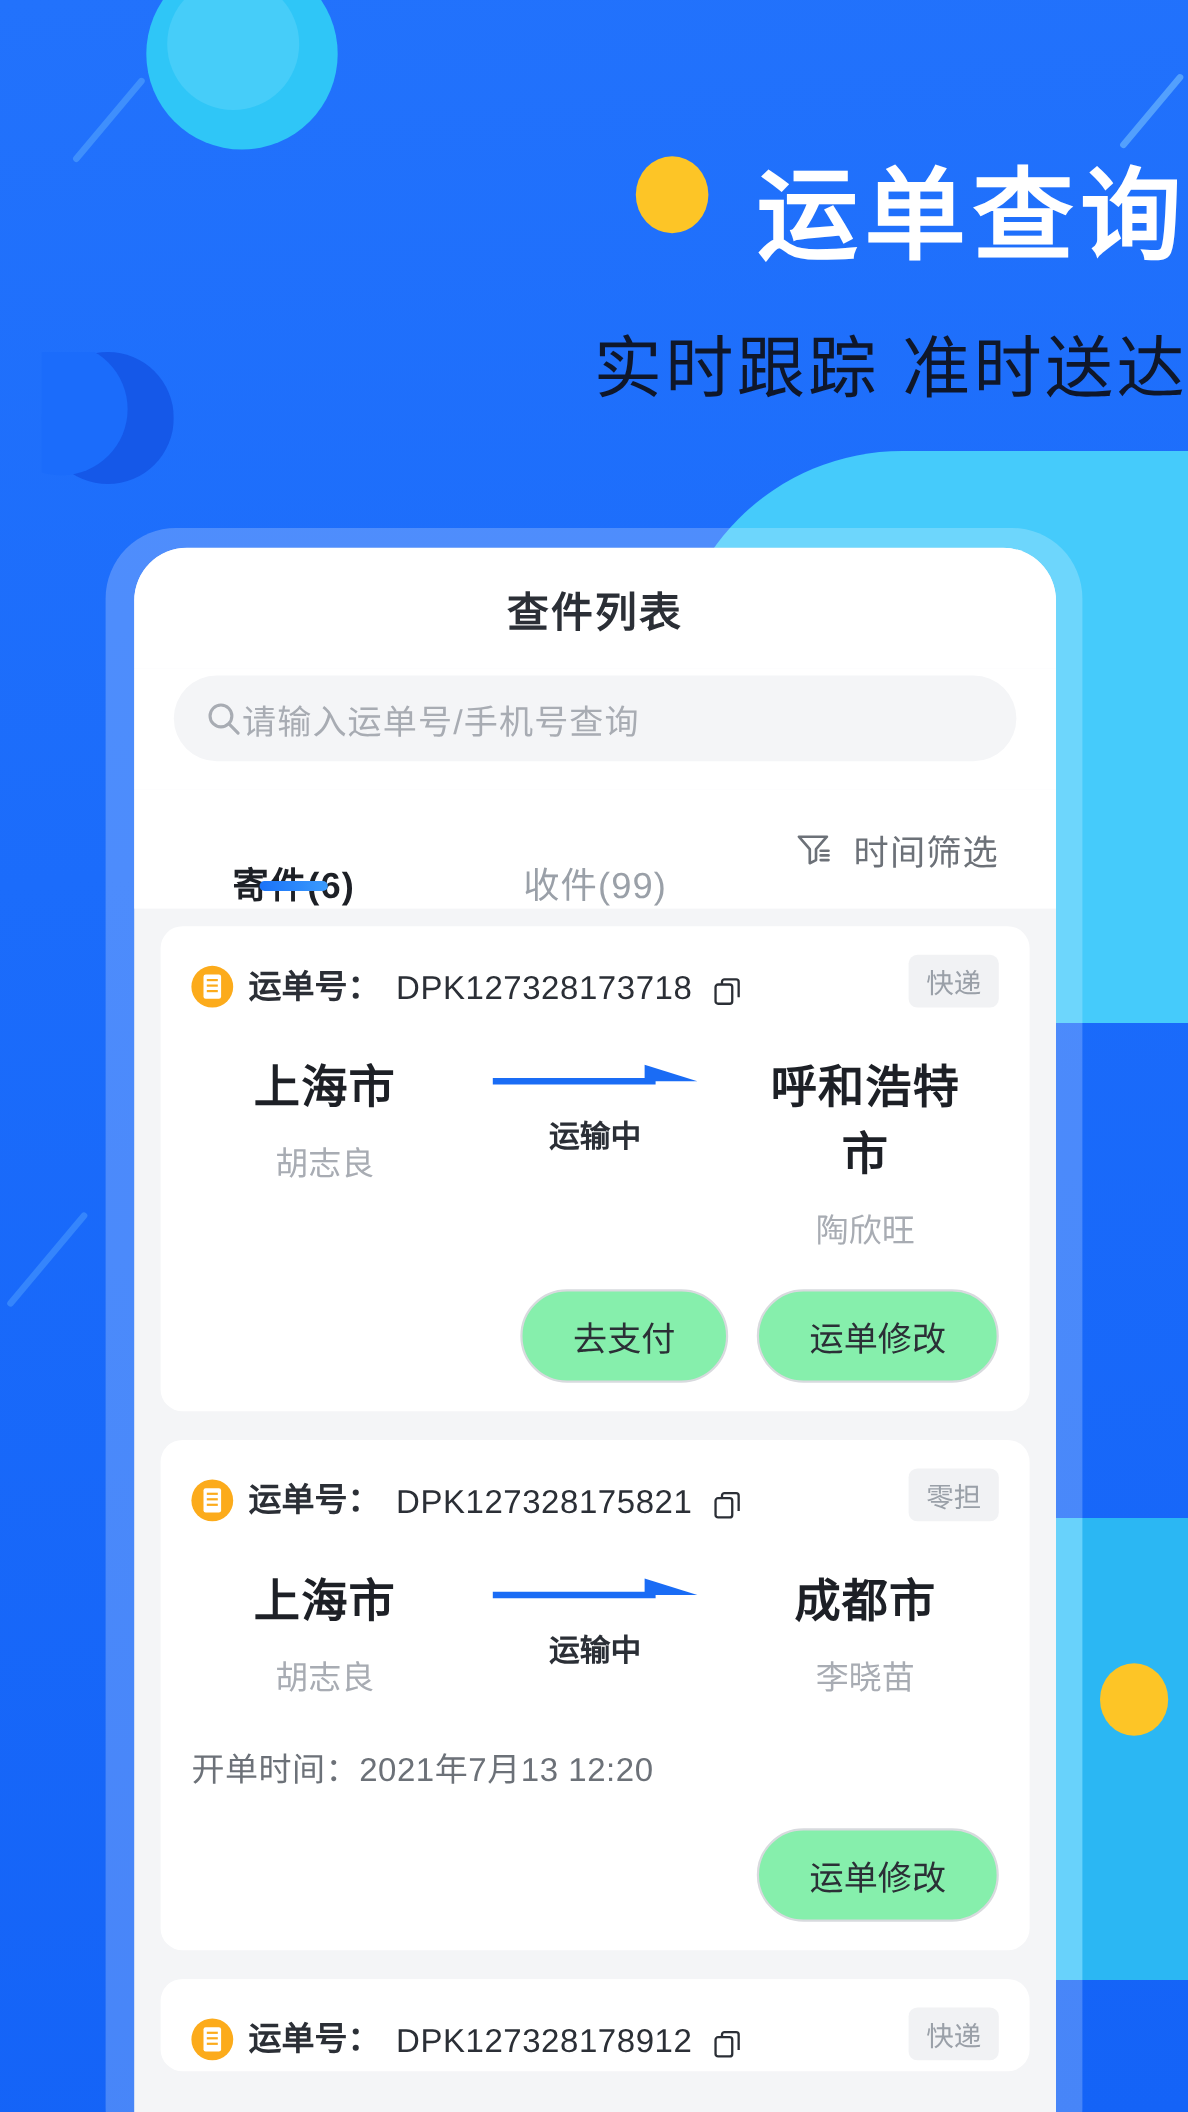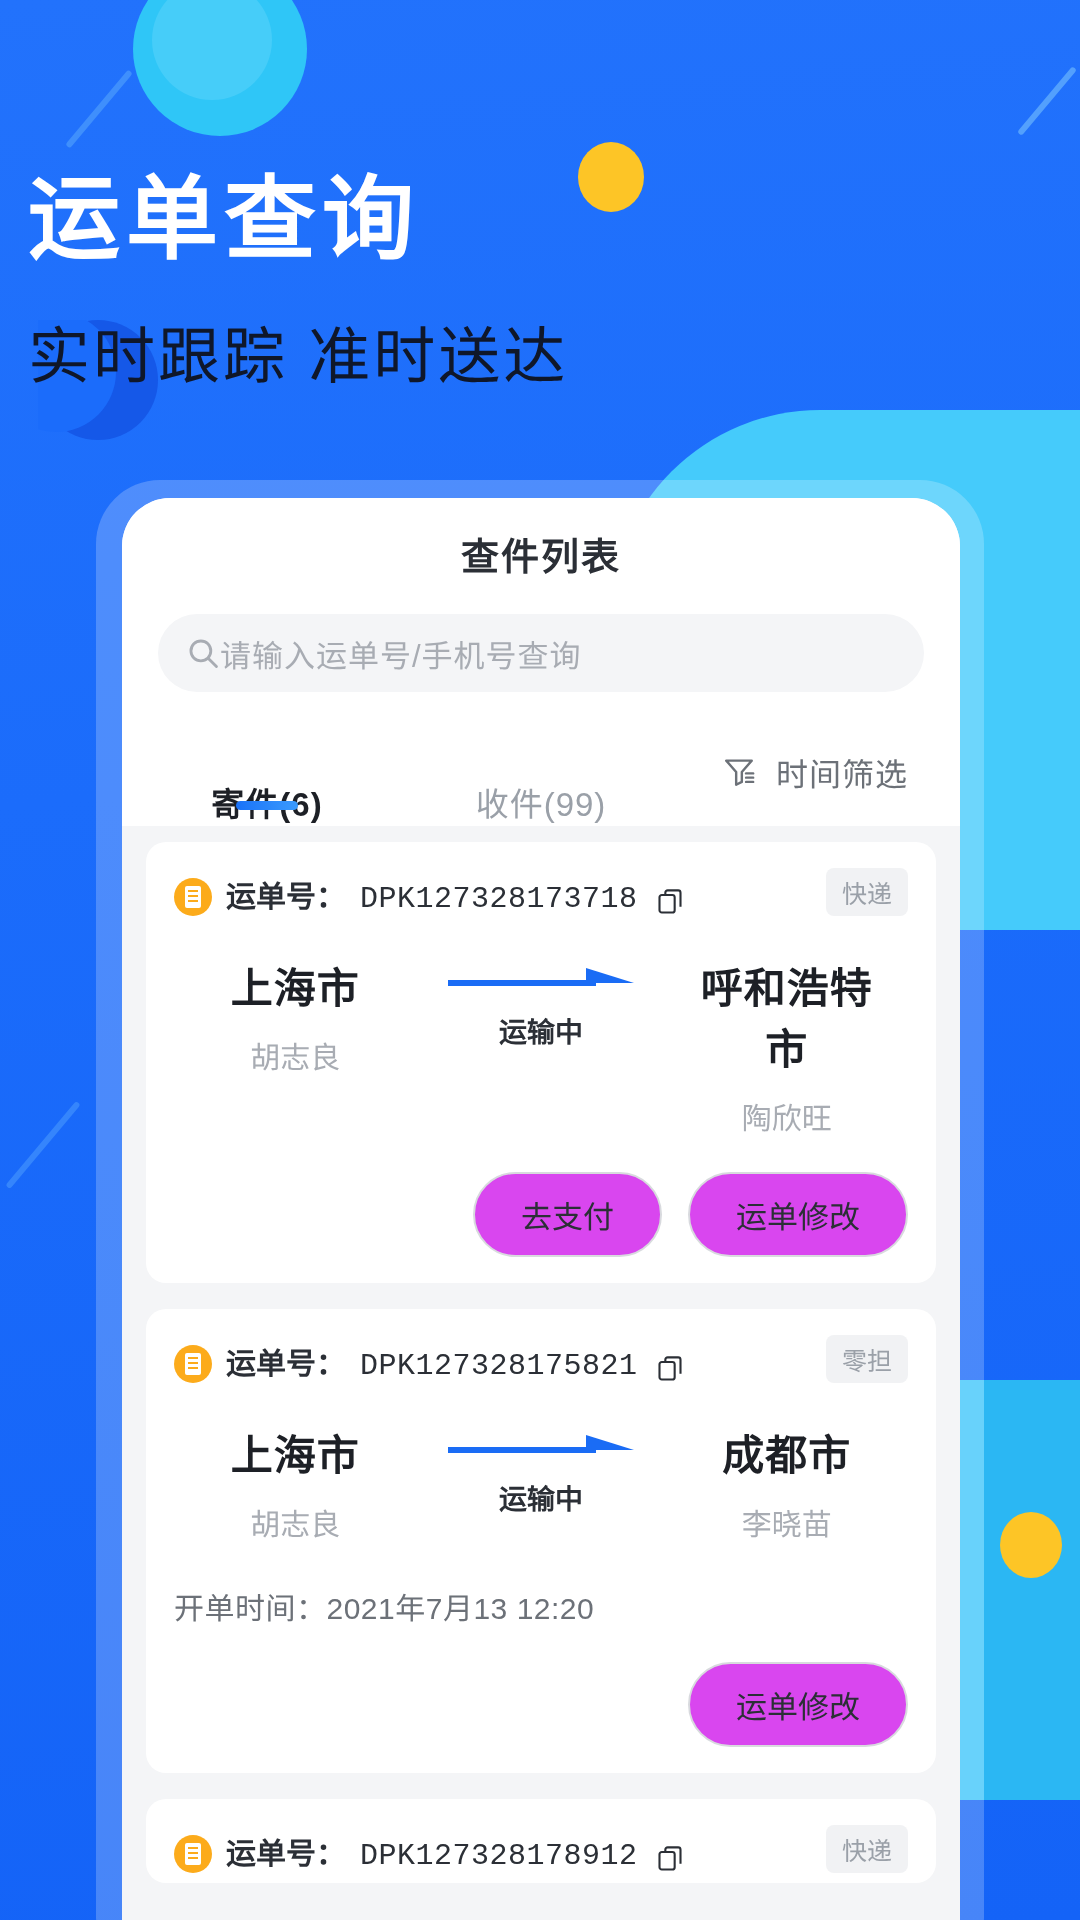--- a/index.html
+++ b/index.html
@@ -63,21 +63,21 @@
   .deco-cyan-block{
     right:0; top:1380px; width:190px; height:420px;
     background:#3ec6fa;
   }
   .deco-cyan-block2{
     right:0; top:1380px; width:96px; height:420px;
     background:#2bb7f3;
   }
 
   
-  .title-wrap{ position:absolute; left:0; right:0; top:169px; text-align:left; z-index:6;padding-left:28px;}
+  .title-wrap{ position:absolute; left:0; right:0; top:147px; text-align:right; z-index:6;padding-left:28px;}
   .page-title{
     font-size:92px; font-weight:bold; color:#ffffff; letter-spacing:6px;
     line-height:1.1;
   }
   .page-subtitle{
     margin-top:36px; font-size:62px; color:#0f172a; letter-spacing:3px;
     font-weight:400;
   }
 
   
@@ -149,21 +149,21 @@
   .bill-icon::after{
     content:""; position:absolute; left:11px; top:8px;
     width:16px; height:22px; background:#fff; border-radius:2px;
   }
   .bill-icon::before{
     content:""; position:absolute; left:14px; top:12px; z-index:2;
     width:10px; height:2px; background:#fcab1b;
     box-shadow:0 5px 0 #fcab1b, 0 10px 0 #fcab1b;
   }
   .order-no-label{ font-size:30px; color:#2b2f36; font-weight:bold;}
-  .order-no-value{ font-size:30px; color:#2b2f36; letter-spacing:.5px;font-family:Liberation Mono, monospace;}
+  .order-no-value{ font-size:30px; color:#2b2f36; letter-spacing:.5px;}
   .copy-icon{ width:28px;height:28px; flex:none; margin-left:4px;}
   .order-badge{
     margin-left:auto; background:#f1f2f4; color:#9aa0a8;
     font-size:25px; border-radius:8px; padding:6px 16px;
   }
 
   .route{
     display:flex; align-items:flex-start; margin-top:38px; padding:0 16px;
   }
   .route-col{ width:30%; text-align:center;}
@@ -174,21 +174,21 @@
   .route-status{ font-size:28px; color:#2b2f36; font-weight:bold; margin-top:14px;}
 
   .order-time{
     margin-top:40px; font-size:30px; color:#6c7178; letter-spacing:.5px;
   }
   .order-actions{
     display:flex; justify-content:flex-end; gap:26px; margin-top:34px;
   }
   .action-btn{
     border:2px solid #d8dade; border-radius:44px;
-    padding:18px 46px; font-size:31px; color:#2b2f36; background:#d946ef;
+    padding:18px 46px; font-size:31px; color:#2b2f36; background:#86efac;
   }
 
   .order-card.partial{ padding-bottom:10px; }
 </style>
 </head>
 <body>
 
 <div class="hero">
   <div class="deco deco-cyan-wedge"></div>
   <div class="deco deco-cyan-block"></div>

